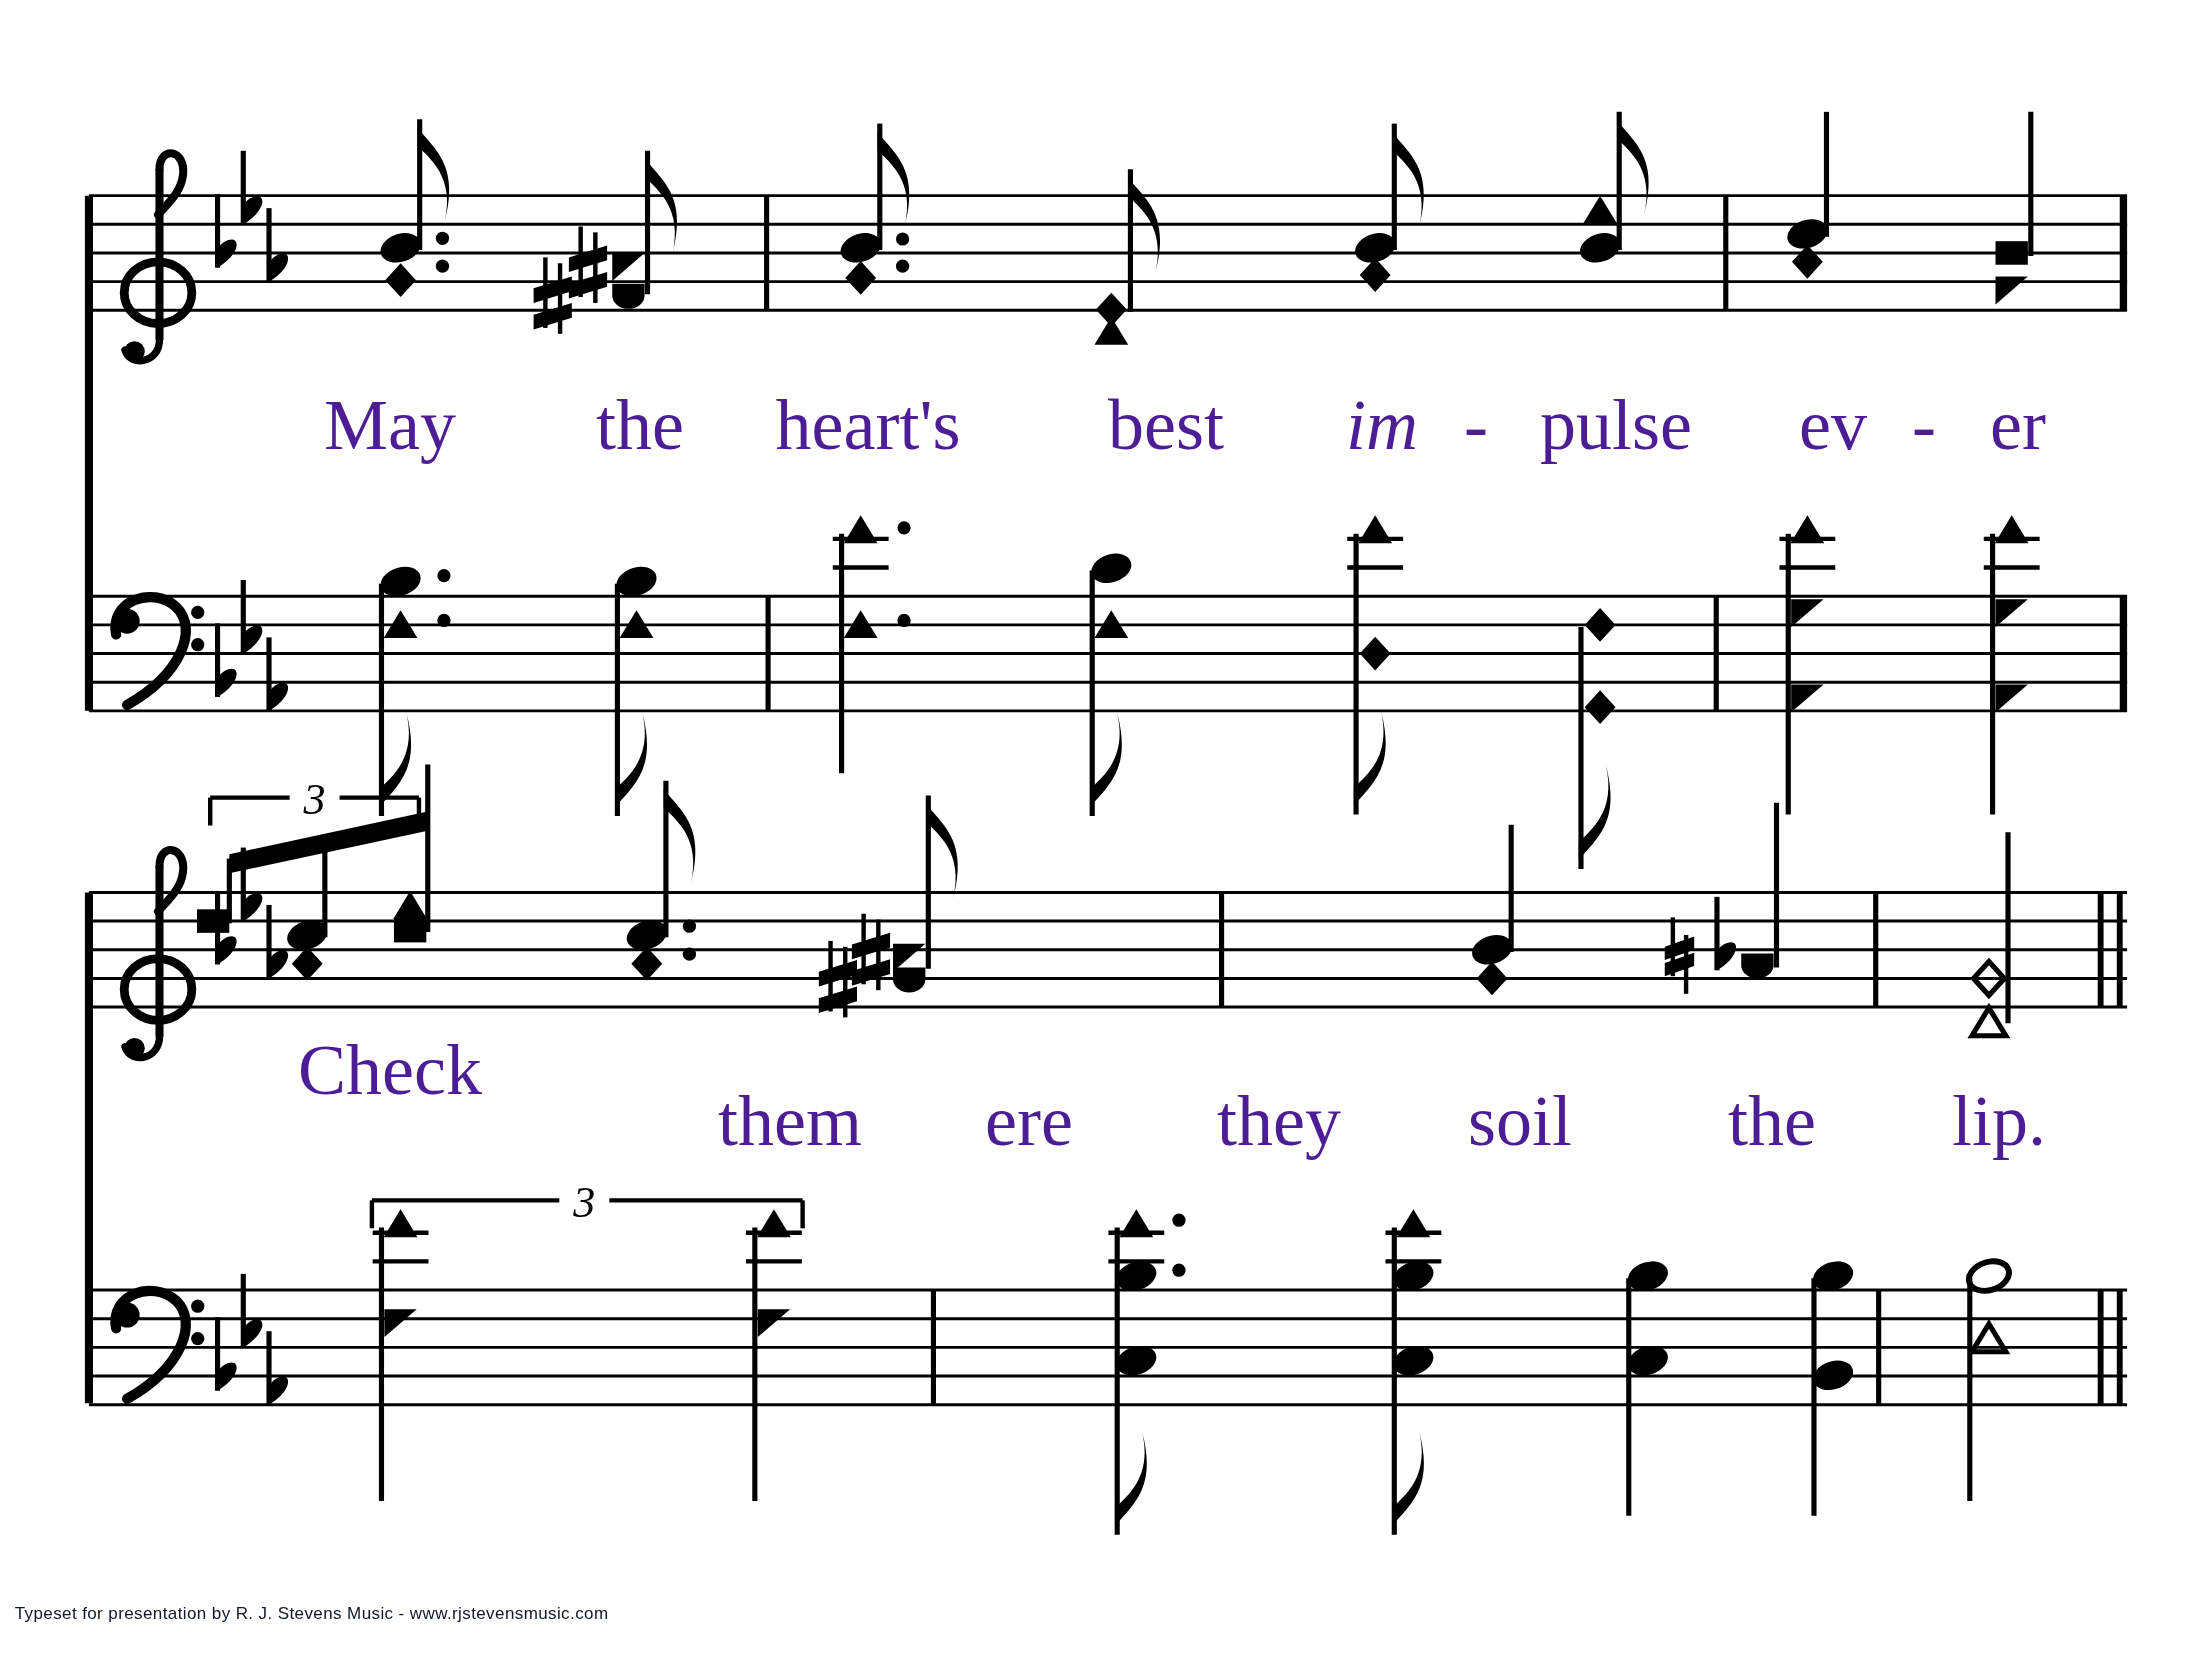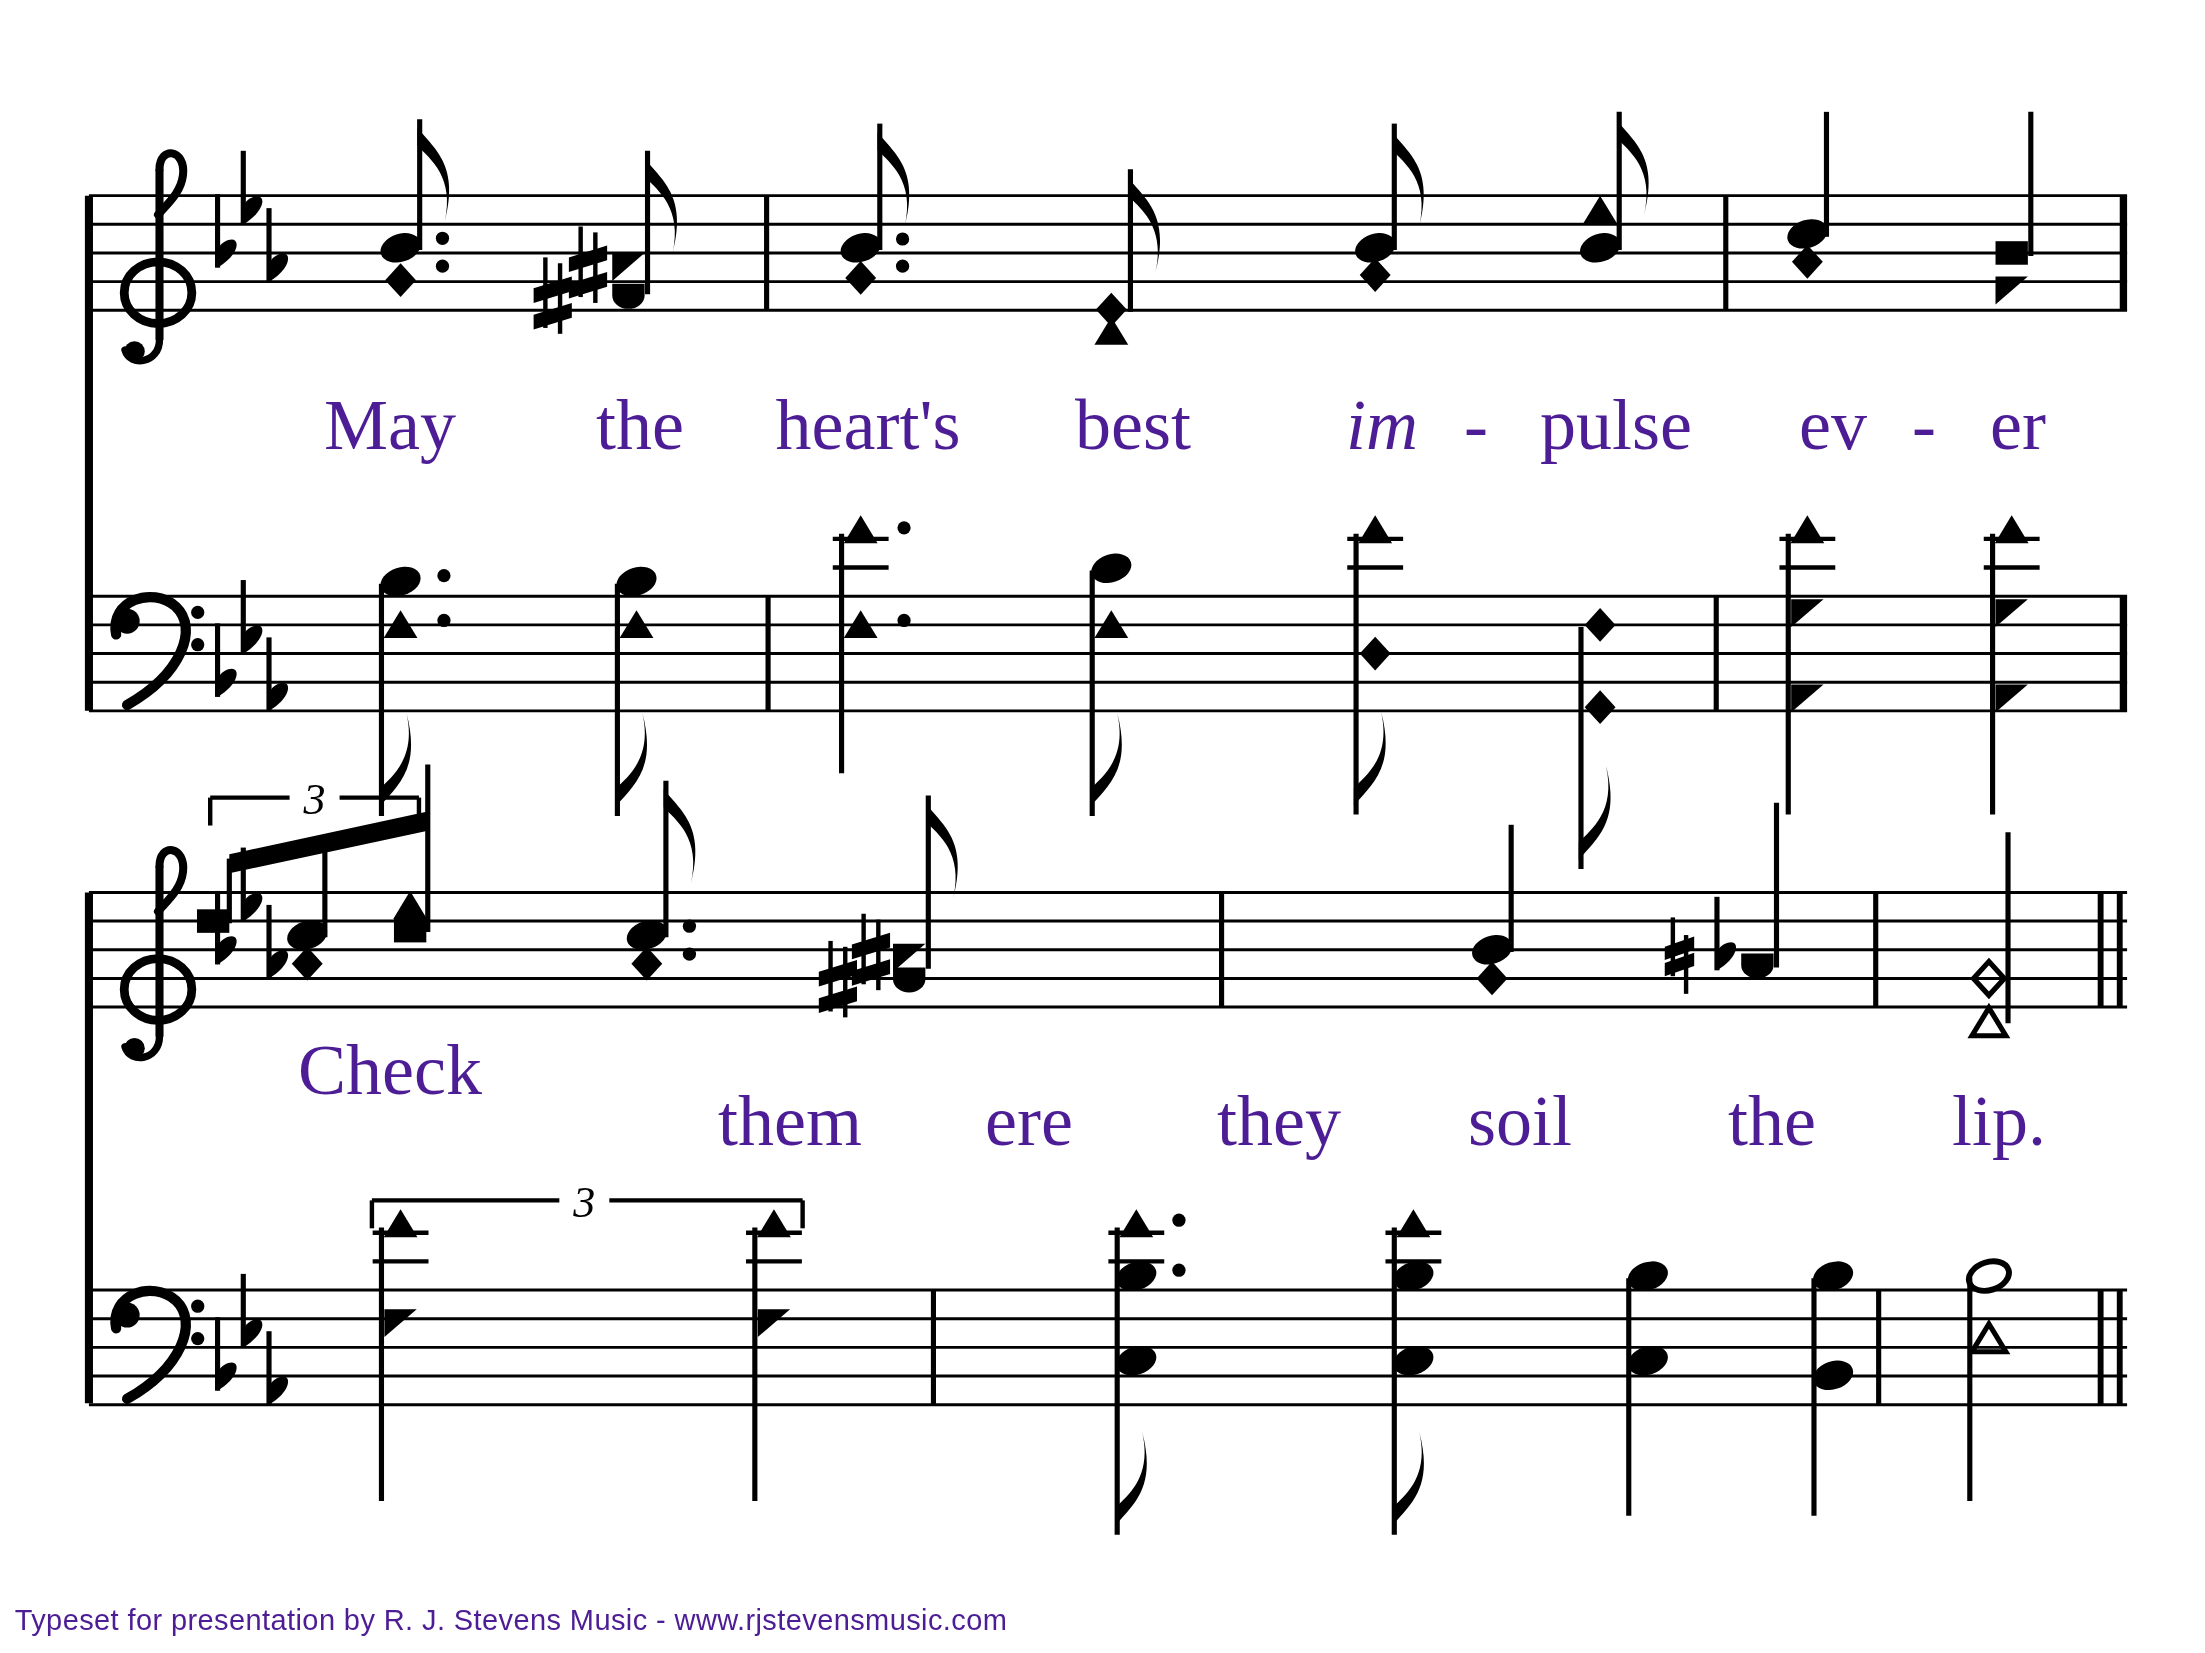--- a/index.html
+++ b/index.html
@@ -1,21 +1,21 @@
 <!DOCTYPE html>
 <html style="font-size:11.8px"><head>
 <meta charset="utf-8">
 <style>
   html,body{margin:0;padding:0;width:2205px;height:1654px;background:#ffffff;overflow:hidden;}
   #page{position:relative;width:2205px;height:1654px;background:#ffffff;}
   #score{position:absolute;left:0;top:0;}
   .lyric{position:absolute;transform:translateX(-50%);font-family:"Liberation Serif",serif;
          font-size:72px;line-height:1;color:#4c1d95;white-space:pre;}
   .footer{position:absolute;left:14.7px;top:1604px;font-family:"Liberation Sans",sans-serif;
-          font-size:29px;letter-spacing:0.4px;color:#4c1d95;}
+          font-size:17px;letter-spacing:0.4px;color:#0f172a;}
 </style>
 </head>
 <body>
 
 <div id="page">
   <svg id="score" width="2205" height="1654" viewBox="0 0 3000 2250">
       <line x1="121" y1="266" x2="121" y2="967" stroke="#000000" stroke-width="11"></line>
       <line x1="121" y1="266" x2="2894" y2="266" stroke="#000000" stroke-width="4"></line>
       <line x1="121" y1="305" x2="2894" y2="305" stroke="#000000" stroke-width="4"></line>
       <line x1="121" y1="344" x2="2894" y2="344" stroke="#000000" stroke-width="4"></line>
@@ -262,21 +262,21 @@
       <ellipse cx="2494" cy="1871" rx="28" ry="19" fill="#000000" stroke="none" stroke-width="0" transform="rotate(-18 2494 1871)"></ellipse>
       <line x1="2468" y1="1739" x2="2468" y2="2062" stroke="#000000" stroke-width="7"></line>
       <ellipse cx="2706" cy="1736" rx="28" ry="19" fill="none" stroke="#000000" stroke-width="8" transform="rotate(-18 2706 1736)"></ellipse>
       <polygon points="2683,1839 2729,1839 2706,1801" fill="none" stroke="#000000" stroke-width="7"></polygon>
       <line x1="2680" y1="1739" x2="2680" y2="2042" stroke="#000000" stroke-width="7"></line>
     </svg>
   <div id="lyrics">
       <span class="lyric" style="left: 390px; top: 389px;">May</span>
       <span class="lyric" style="left: 640px; top: 389px;">the</span>
       <span class="lyric" style="left: 868px; top: 389px;">heart's</span>
-      <span class="lyric" style="left: 1133px; top: 389px; text-align: right;">best</span>
+      <span class="lyric" style="left: 1166px; top: 389px; text-align: right;">best</span>
       <span class="lyric" style="left: 1382px; top: 389px; font-style: italic;">im</span>
       <span class="lyric" style="left: 1476px; top: 389px;">-</span>
       <span class="lyric" style="left: 1616px; top: 389px;">pulse</span>
       <span class="lyric" style="left: 1833px; top: 389px;">ev</span>
       <span class="lyric" style="left: 1924px; top: 389px;">-</span>
       <span class="lyric" style="left: 2018px; top: 389px;">er</span>
       <span class="lyric" style="left: 390px; top: 1034px;">Check</span>
       <span class="lyric" style="left: 790px; top: 1085px;">them</span>
       <span class="lyric" style="left: 1029px; top: 1085px;">ere</span>
       <span class="lyric" style="left: 1279px; top: 1085px;">they</span>

